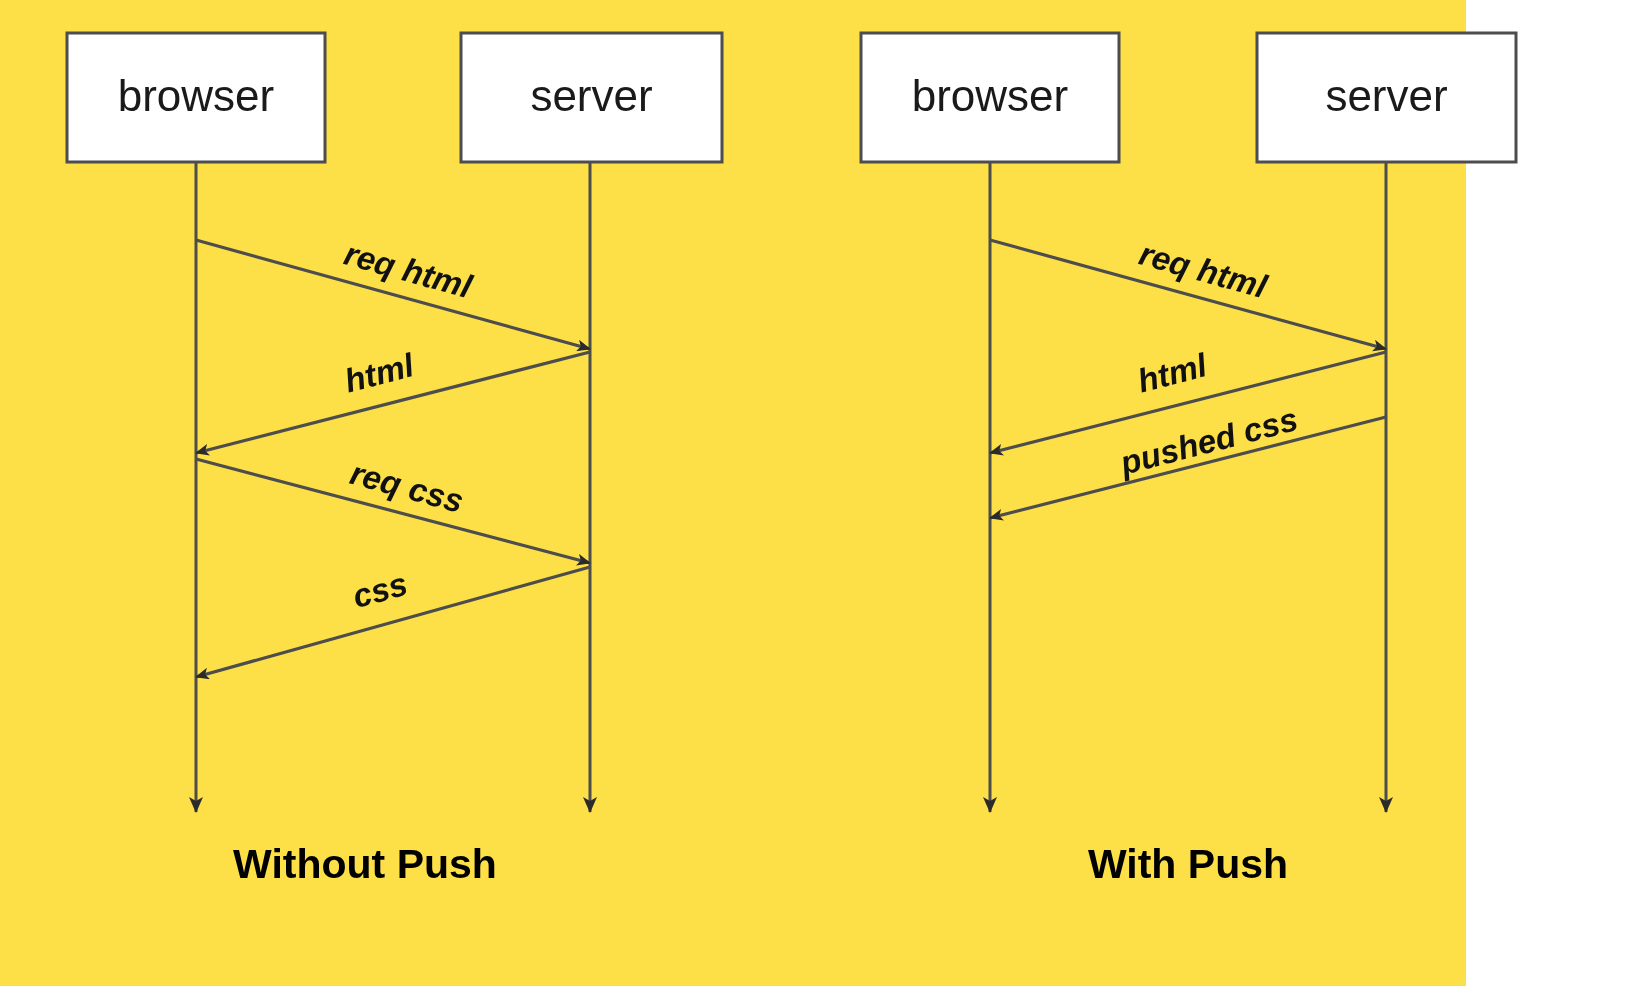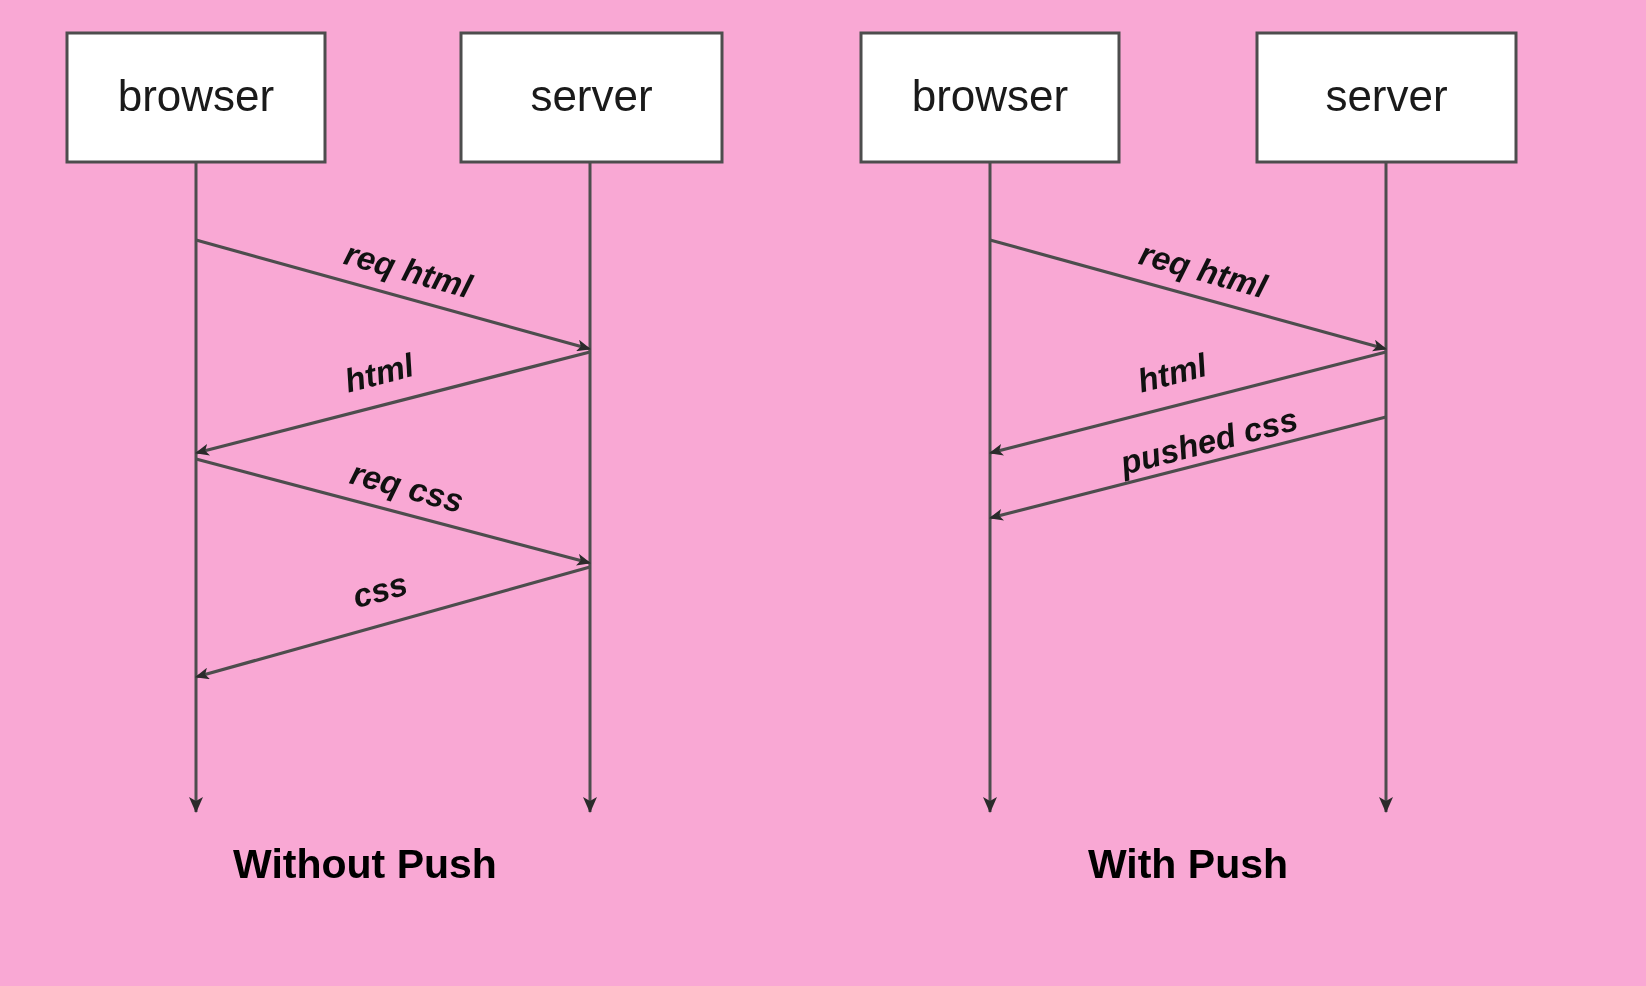--- a/index.html
+++ b/index.html
@@ -8,23 +8,23 @@
     background: #ffffff;
   }
   body {
     width: 1646px;
     height: 986px;
     overflow: hidden;
     font-family: "Liberation Sans", sans-serif;
   }
   #canvas {
     position: relative;
-    width: 1646px;
+    width: 1466px;
     height: 986px;
-    background: #f9a8d4;
+    background: #fde047;
   }
   svg.diagram {
     position: absolute;
     top: 0;
     left: 0;
     width: 1646px;
     height: 986px;
   }
   .box-rect {
     fill: #ffffff;

